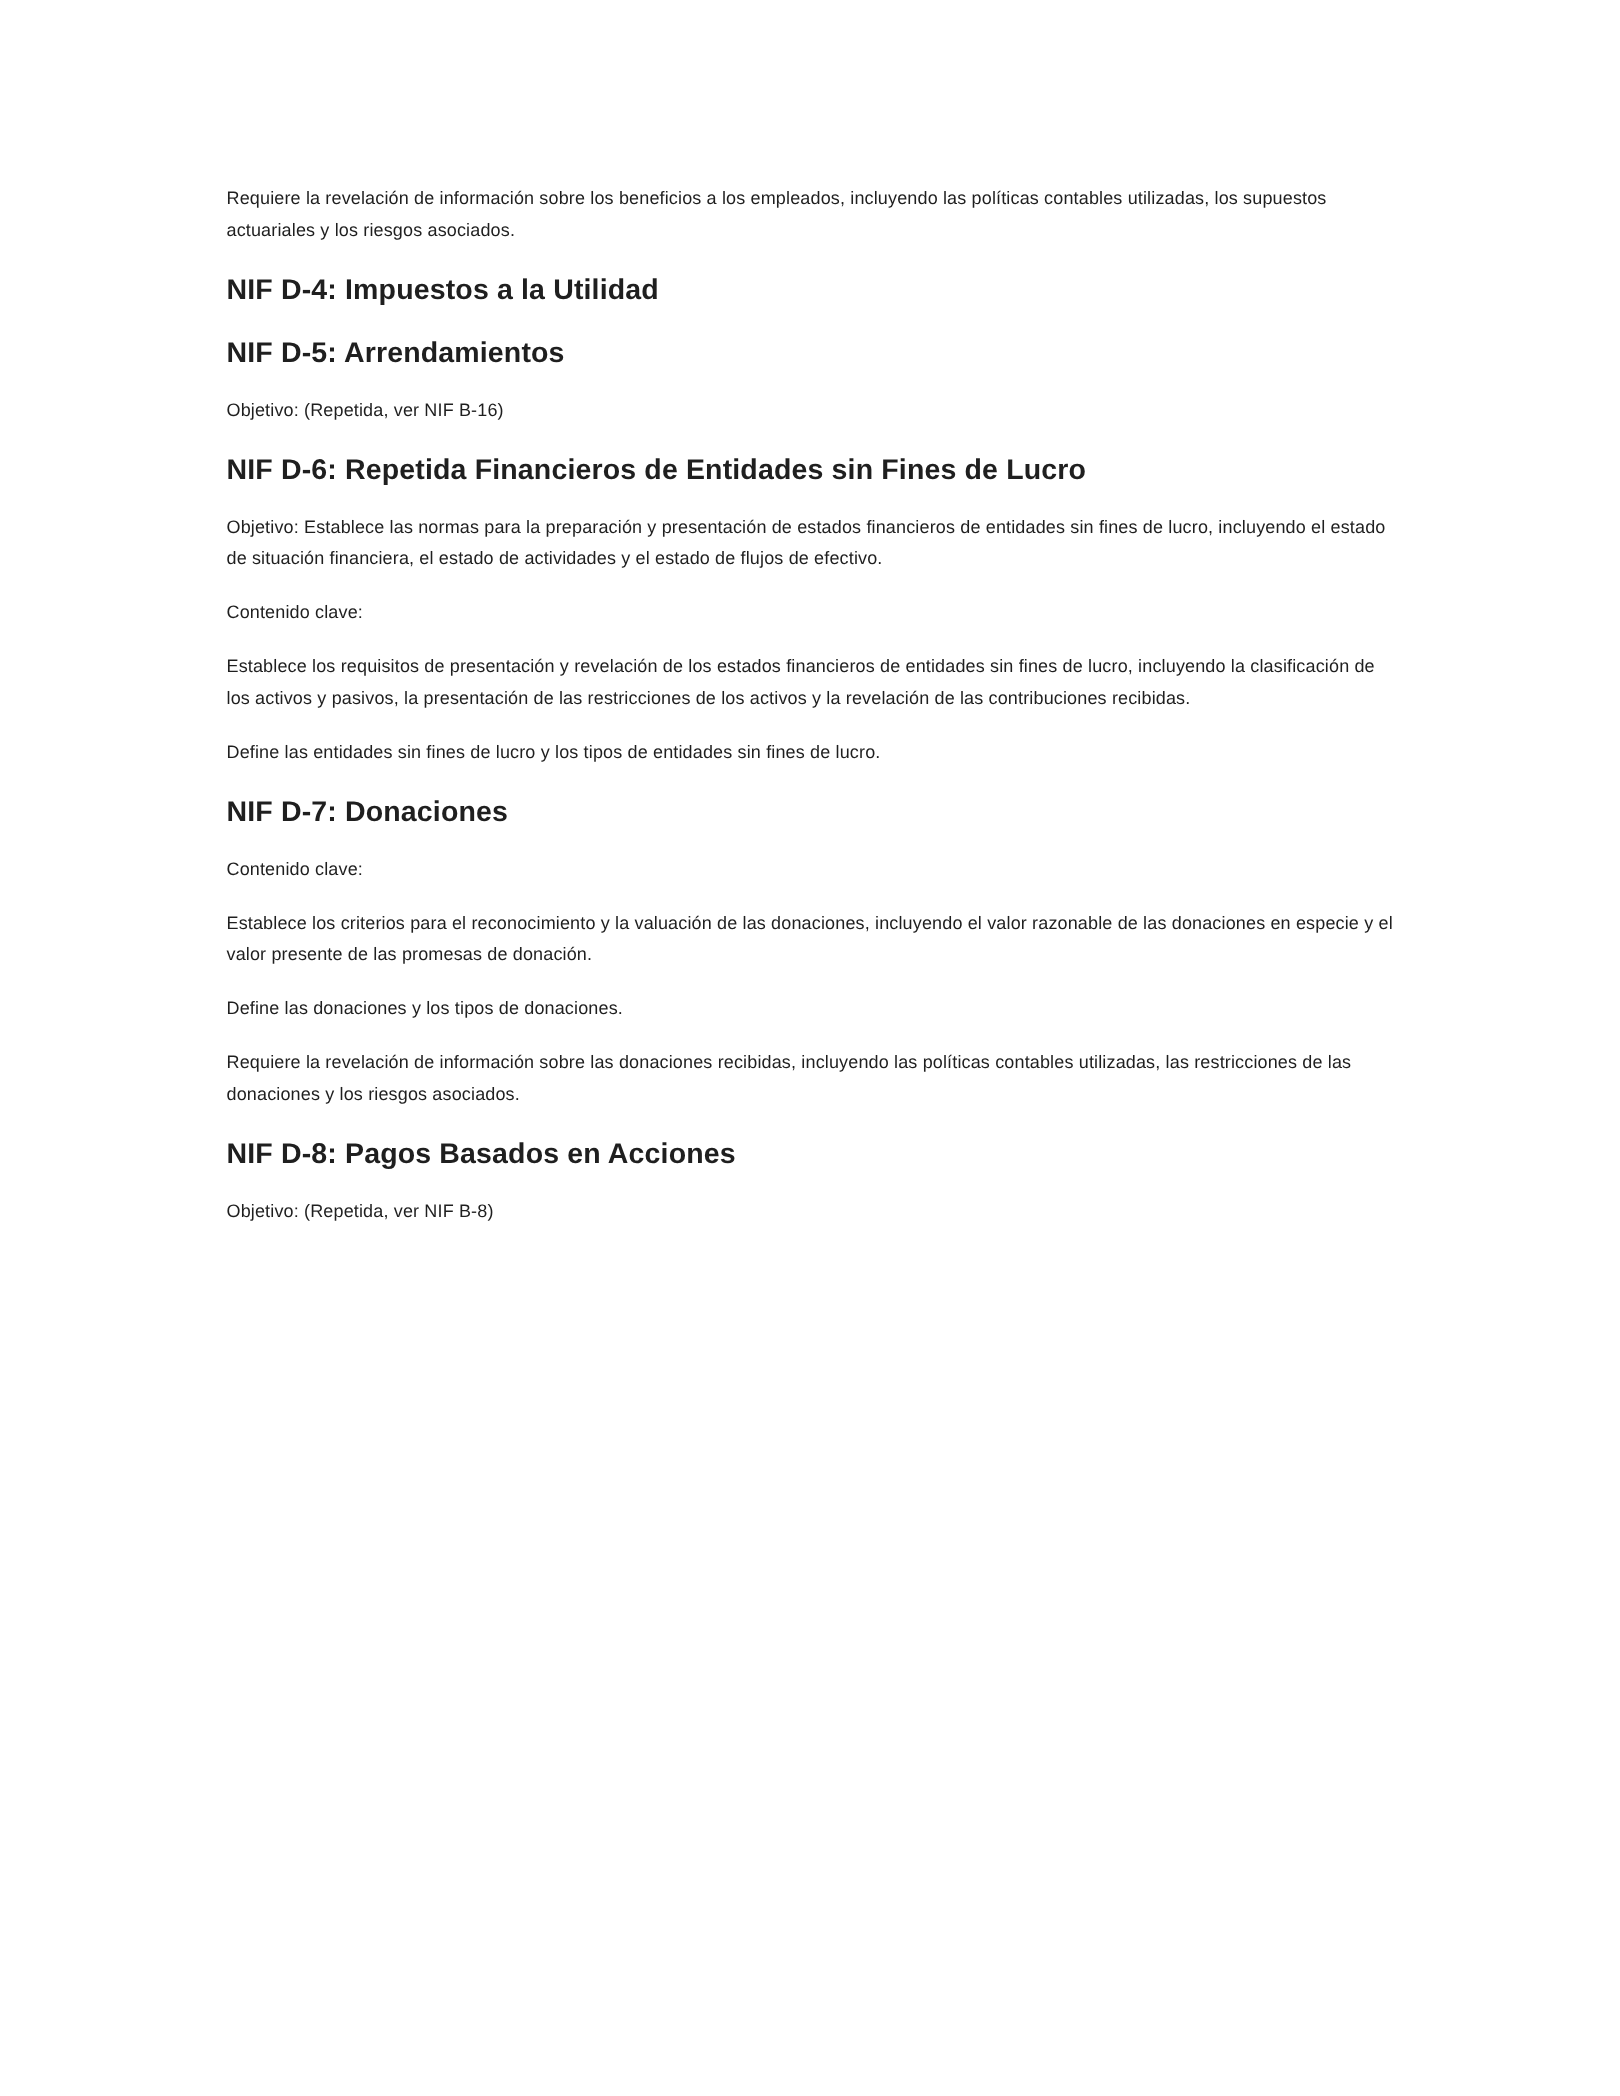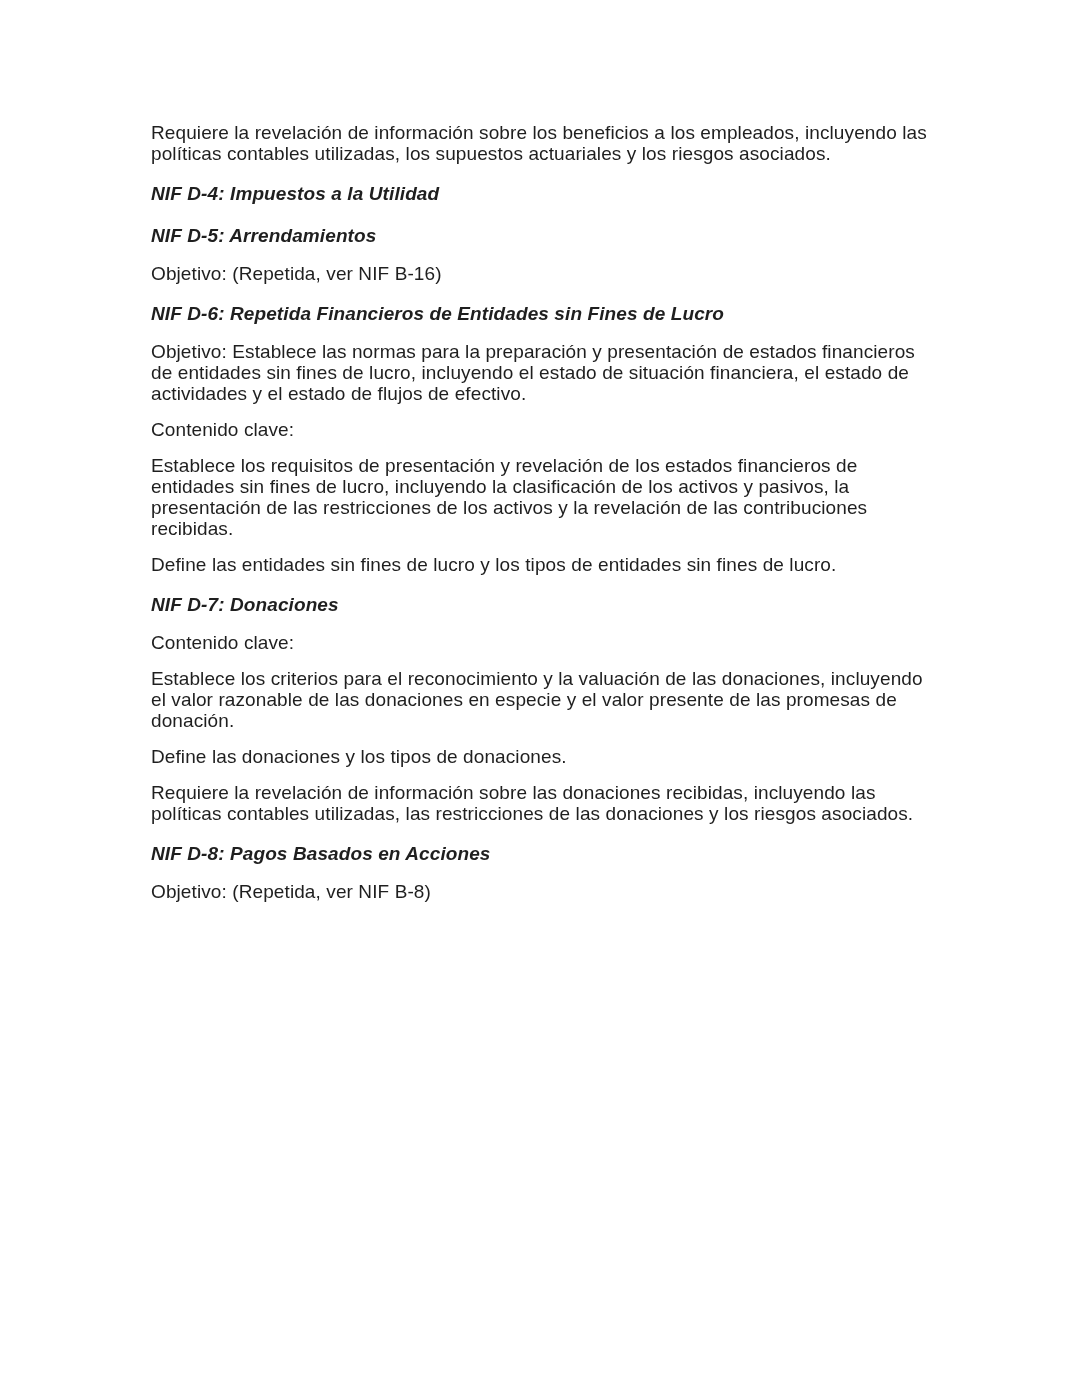--- a/index.html
+++ b/index.html
@@ -15,31 +15,30 @@
     overflow: hidden;
     font-family: "Liberation Sans", "DejaVu Sans", sans-serif;
     color: #1f1f1f;
   }
   .content {
     box-sizing: border-box;
     width: 100%;
     padding: 122px 149px 0 151px;
   }
   .content p {
-    font-size: 19px;
+    font-size: 12px;
     line-height: 21px;
     font-weight: 400;
     margin: 0 0 15px 0;
     letter-spacing: 0.1px;
   }
   .content h2 {
     font-size: 19px;
     line-height: 25px;
     font-weight: 700;
-    font-style: italic;
     margin: 17px 0 15px 0;
     letter-spacing: 0.1px;
   }
   .content h2:first-child,
   .content p:first-child {
     margin-top: 0;
   }
 </style>
 </head>
 <body>

